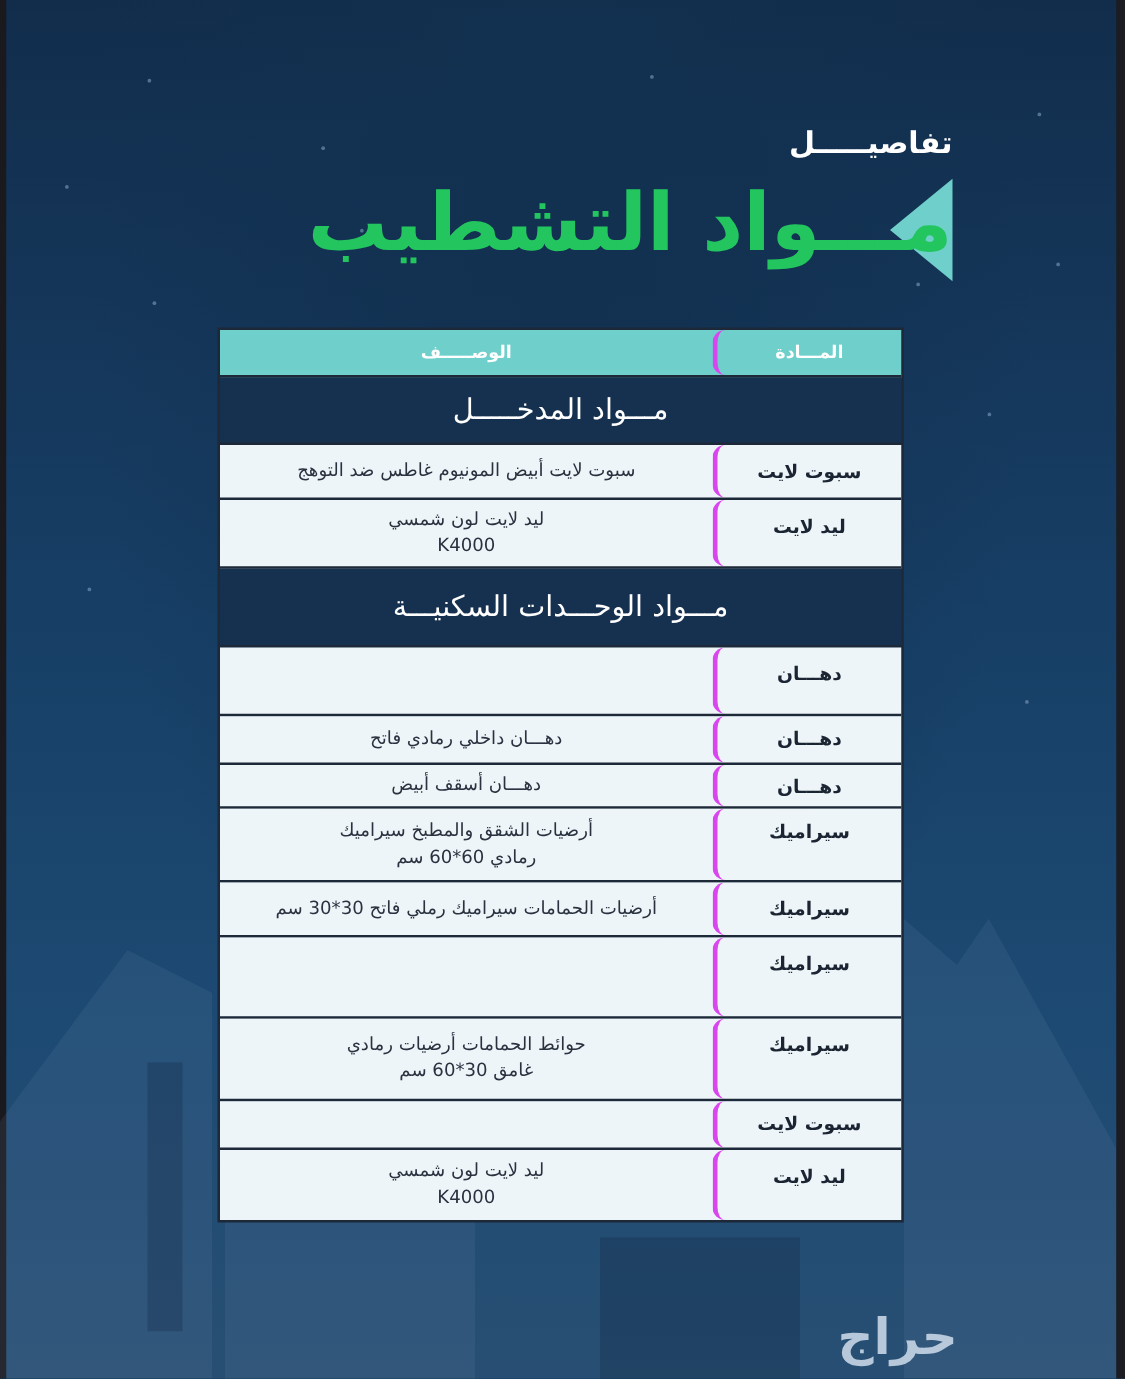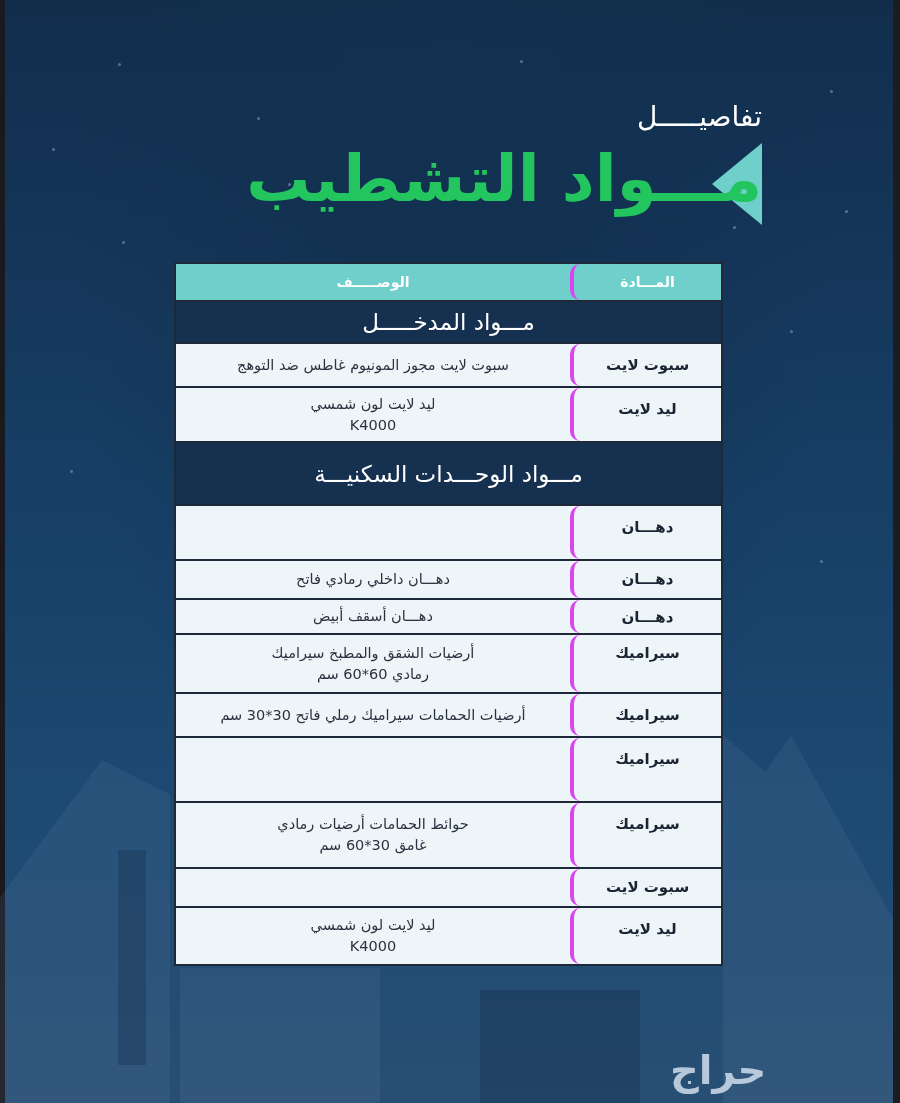--- a/index.html
+++ b/index.html
@@ -15,21 +15,21 @@
       linear-gradient(180deg, #122d4c 0%, #173f66 45%, #1d4a73 75%, #284f73 100%);
   }
   .edge-left { position: absolute; left: 0; top: 0; width: 5px; height: 1103px; background: #1a1a1e; }
   .edge-right { position: absolute; right: 0; top: 0; width: 7px; height: 1103px; background: #1c1d22; }
   .star { position: absolute; width: 3px; height: 3px; border-radius: 50%; background: #6d8eaf; opacity: .7; }
   .bldg { position: absolute; background: rgba(120,150,185,0.12); }
   .bldg.dark { background: rgba(10,30,55,0.25); }
 
   .subtitle {
     position: absolute; top: 100px; right: 138px;
-    color: #ffffff; font-size: 28px; font-weight: 400; direction: rtl;
+    color: #ffffff; font-size: 24px; font-weight: 700; direction: rtl;
     letter-spacing: 0.5px;
   }
   .title {
     position: absolute; top: 144px; right: 138px;
     color: #22c55e; font-size: 64px; font-weight: 700; direction: rtl;
     z-index: 2; line-height: 70px;
   }
   .triangle {
     position: absolute; left: 712px; top: 143px; width: 0; height: 0;
     border-top: 41px solid transparent; border-bottom: 41px solid transparent;
@@ -86,28 +86,28 @@
 <div class="subtitle">تفاصيـــــل</div>
 <div class="triangle"></div>
 <div class="title">مـــواد التشطيب</div>
 
 <div class="table">
   <div class="row head">
     <div class="cell mat">المـــادة</div>
     <div class="cell desc">الوصـــــف</div>
   </div>
 
-  <div class="row section" style="height:42px">
+  <div class="row section" style="height:54px">
     <span class="sec-label">مـــواد المدخـــــل</span>
   </div>
 
   <div class="row body" style="height:44px">
     <div class="cell mat">سبوت لايت</div>
     <div class="cell desc">
-      <span>سبوت لايت مجوز المونيوم غاطس ضد التوهج</span>
+      <span>سبوت لايت أبيض المونيوم غاطس ضد التوهج</span>
     </div>
   </div>
   <div class="row body" style="height:55px">
     <div class="cell mat">ليد لايت</div>
     <div class="cell desc">
       <span>ليد لايت لون شمسي</span>
       <span>K4000</span>
     </div>
   </div>
 

